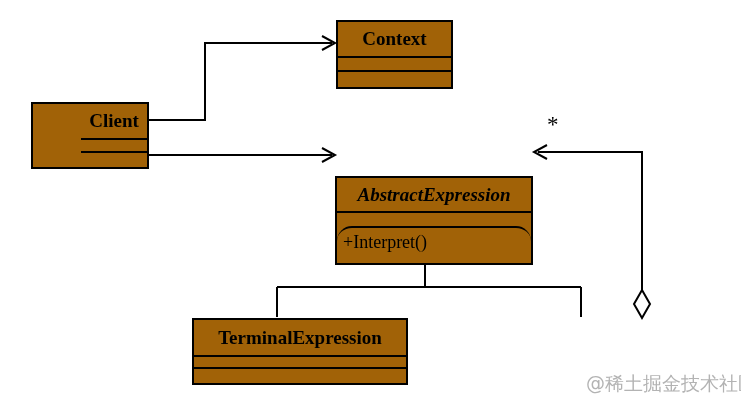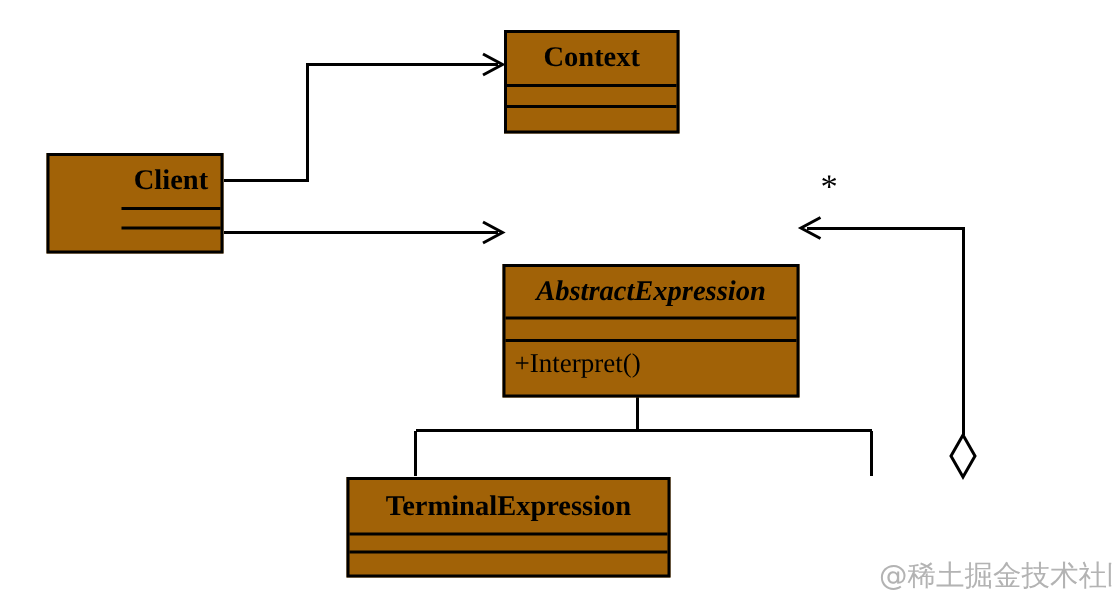--- a/index.html
+++ b/index.html
@@ -109,26 +109,26 @@
 
   <div class="uml-box" style="left:336px; top:20px; width:117px; height:69px;">
     <div class="uml-title">Context</div>
     <div class="uml-compartment" style="height:14px;"></div>
     <div class="uml-compartment" style="height:17px;"></div>
   </div>
 
   <div class="uml-box" style="left:335px; top:136px; width:198px; height:89px;margin-top:40px;">
     <div class="uml-title abstract">AbstractExpression</div>
     <div class="uml-compartment" style="height:15px;"></div>
-    <div class="uml-compartment uml-operations" style="height:37px;">
+    <div class="uml-compartment uml-operations" style="height:37px;border-radius:15px;">
       <span>+Interpret()</span>
     </div>
   </div>
 
-  <div class="uml-box" style="left:192px; top:318px; width:216px; height:67px;margin-left:39px;">
+  <div class="uml-box" style="left:192px; top:318px; width:216px; height:67px;">
     <div class="uml-title">TerminalExpression</div>
     <div class="uml-compartment" style="height:12px;"></div>
     <div class="uml-compartment" style="height:16px;"></div>
   </div>
 
 
   <div class="multiplicity-label">*</div>
 
   <div class="watermark">@稀土掘金技术社区</div>
 

